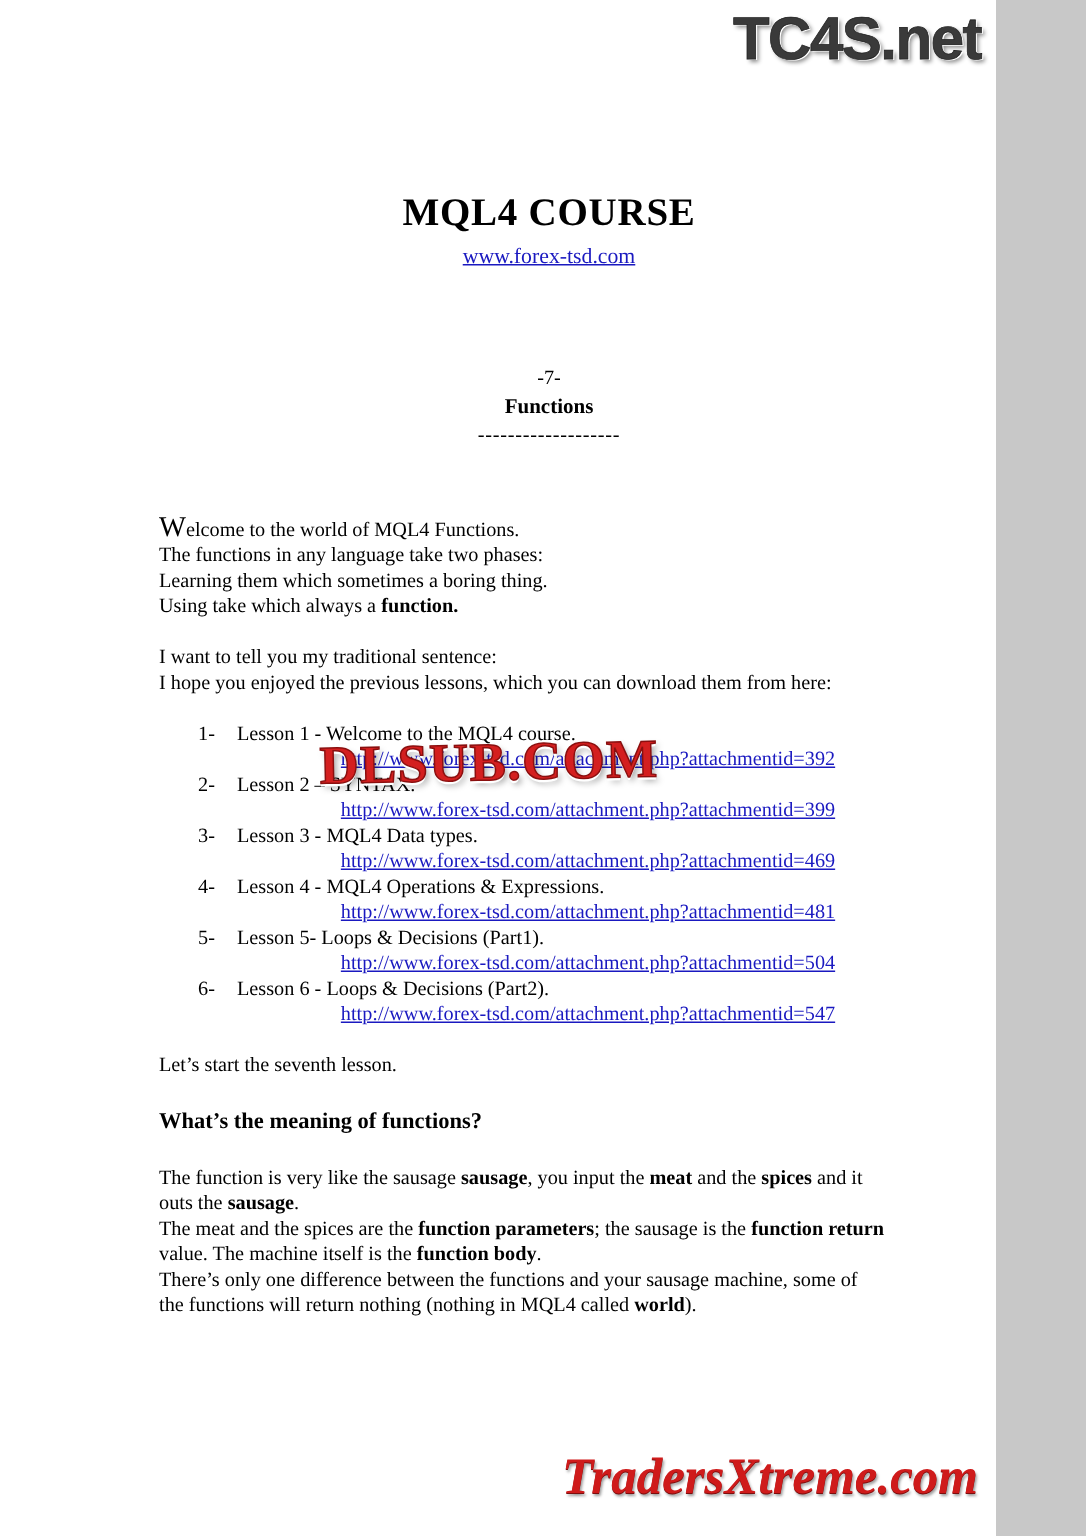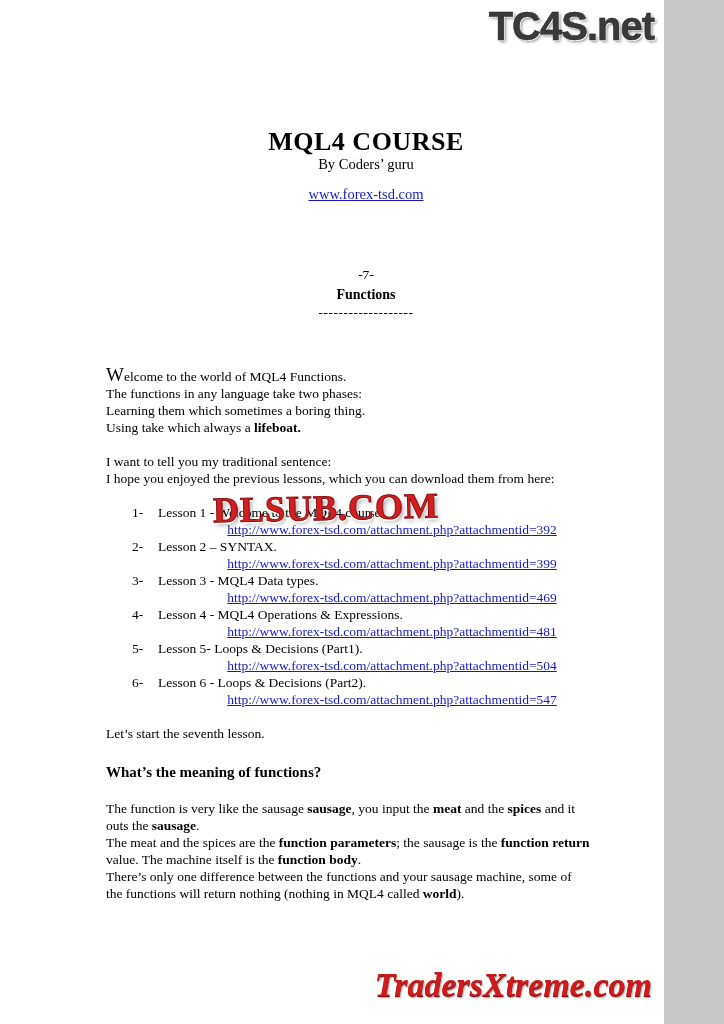--- a/index.html
+++ b/index.html
@@ -158,34 +158,33 @@
 
 <div class="page">
 
   <div class="wm-top">TC4S.net</div>
   <div class="wm-center">DLSUB.COM</div>
   <div class="wm-bottom">TradersXtreme.com</div>
 
   <div class="doc">
 
     <div class="title">MQL4 COURSE</div>
-    <div class="byline">By Coders’ guru</div>
     <div class="site-link">
       <a class="link" href="#">www.forex-tsd.com</a>
     </div>
 
     <div class="lesson-num">-7-</div>
     <div class="lesson-name">Functions</div>
     <div class="rule">-------------------</div>
 
     <div class="intro">
       <div><span class="dropcap">W</span><span>elcome to the world of MQL4 Functions.</span></div>
       <div>The functions in any language take two phases:</div>
       <div>Learning them which sometimes a boring thing.</div>
-      <div><span>Using take which always a </span><span class="b">lifeboat.</span></div>
+      <div><span>Using take which always a </span><span class="b">function.</span></div>
       <div class="blank"></div>
       <div>I want to tell you my traditional sentence:</div>
       <div>I hope you enjoyed the previous lessons, which you can download them from here:</div>
     </div>
 
     <div class="list">
 
       <div class="list-item">
         <span class="list-num">1-</span>
         <span>Lesson 1 - Welcome to the MQL4 course.</span>

